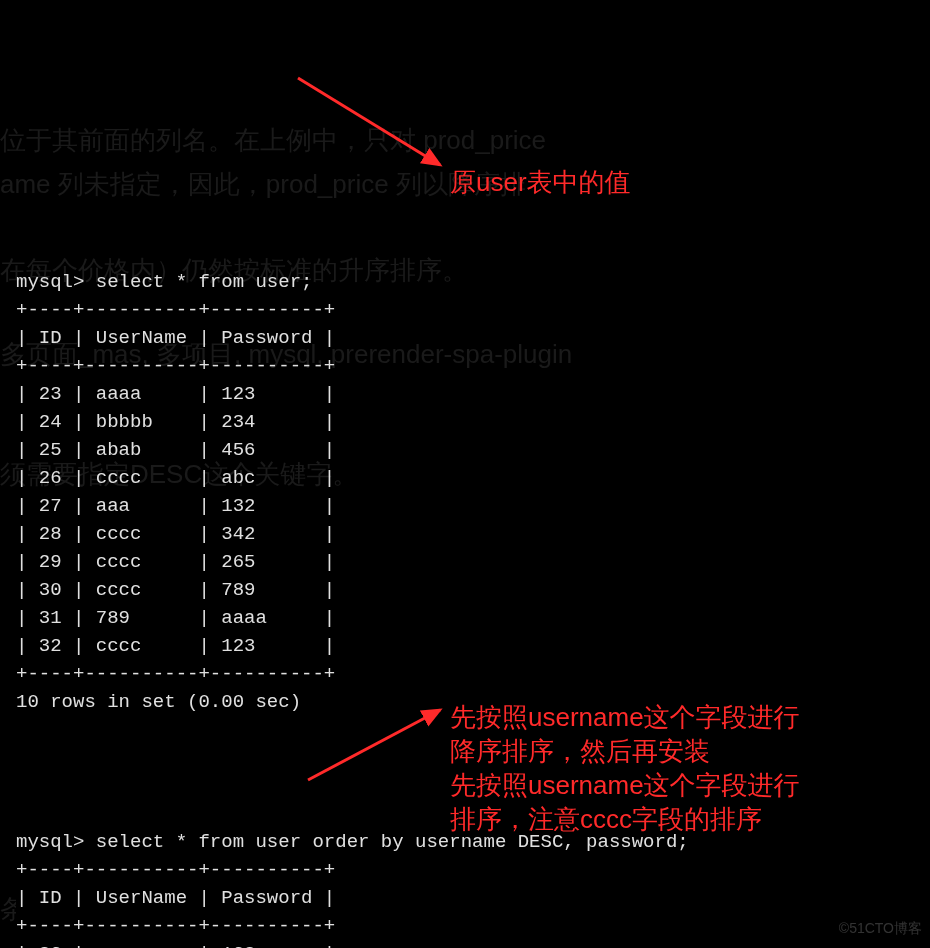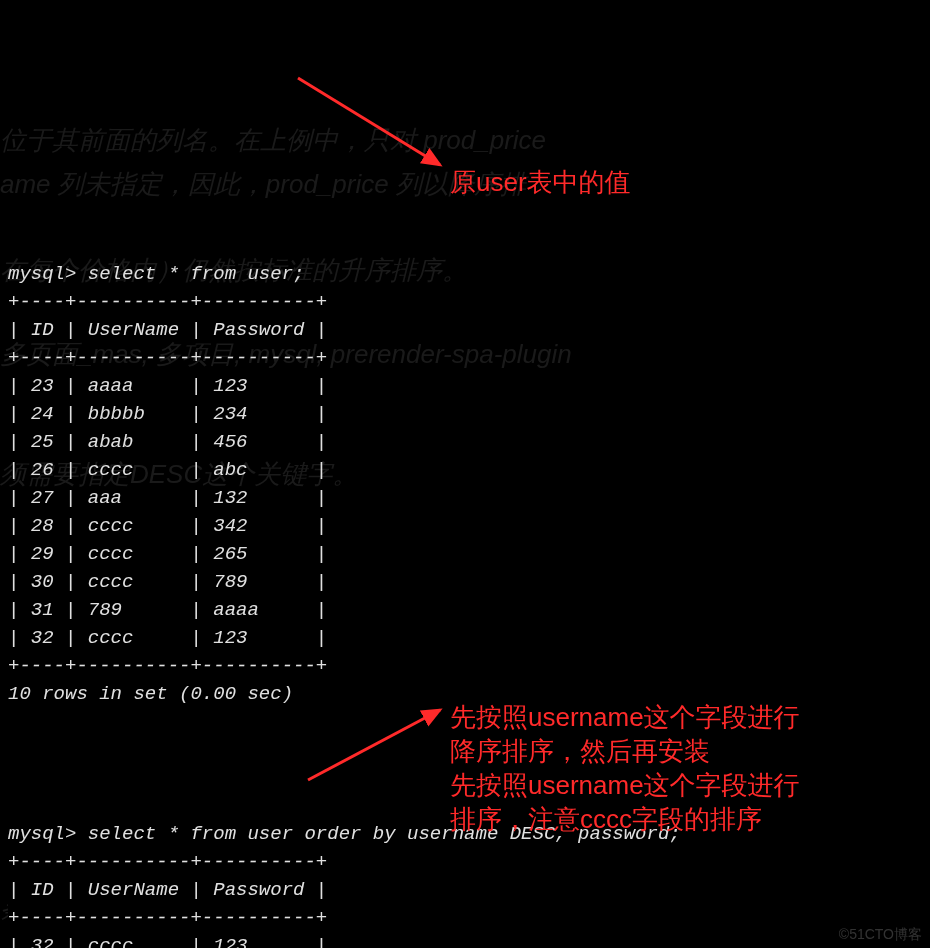--- a/index.html
+++ b/index.html
@@ -12,23 +12,22 @@
     position: relative;
     overflow: hidden;
     font-family: "Courier New", Consolas, monospace;
   }
   .terminal {
     position: absolute;
     top: 0; left: 0; right: 0; bottom: 0;
     color: #e0e0e0;
     font-size: 19px;
     line-height: 28px;
-    padding: 8px;
+    padding: 16px;
     white-space: pre;
-    font-style: italic;
   }
   .bg-text-layer {
     position: absolute;
     top: 0; left: 0; right: 0; bottom: 0;
     pointer-events: none;
   }
   .bg-text {
     position: absolute;
     color: #3a3a3a;
     font-family: "PingFang SC","Microsoft YaHei",sans-serif;
@@ -56,21 +55,21 @@
     pointer-events: none;
     margin-left: 10px;
   }
   .arrow {
     position: absolute;
     pointer-events: none;
   }
   .watermark {
     position: absolute;
     right: 8px;
-    bottom: 4px;
+    bottom: 10px;
     color: rgba(200,200,200,0.25);
     font-family: "PingFang SC","Microsoft YaHei",sans-serif;
     font-size: 14px;
   }
 </style>
 </head>
 <body>
 
 <div class="terminal">
 

